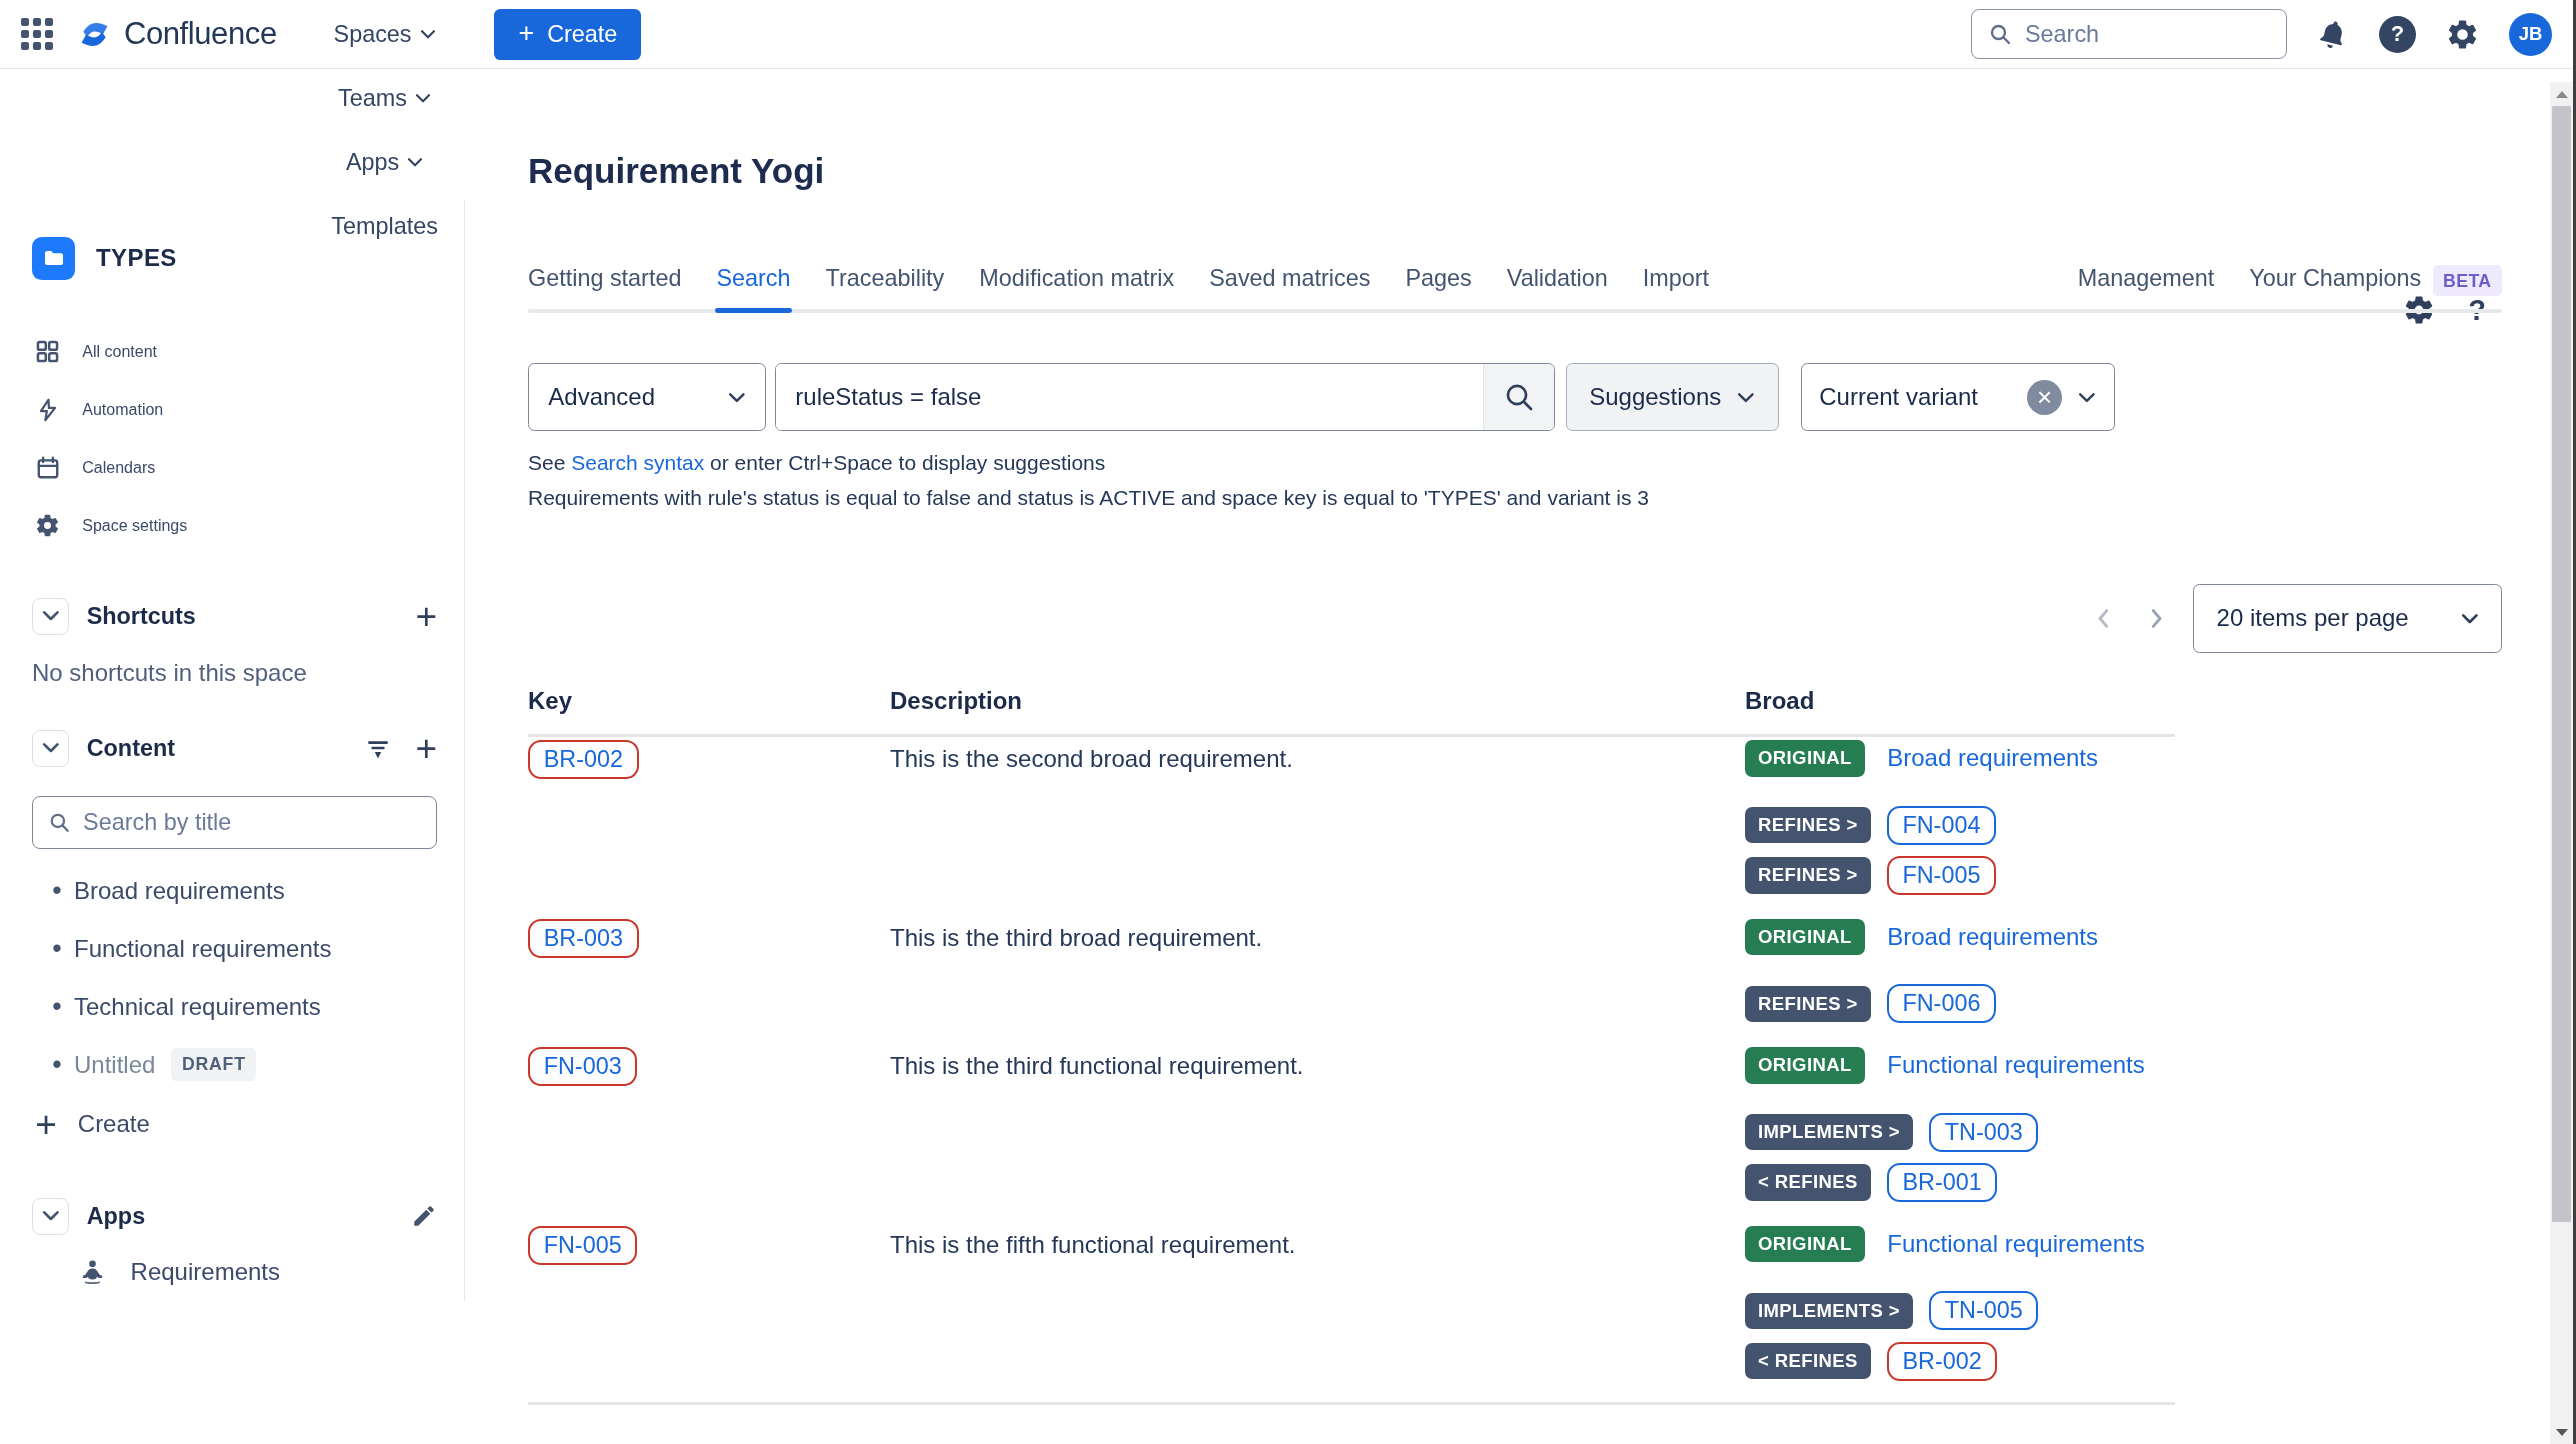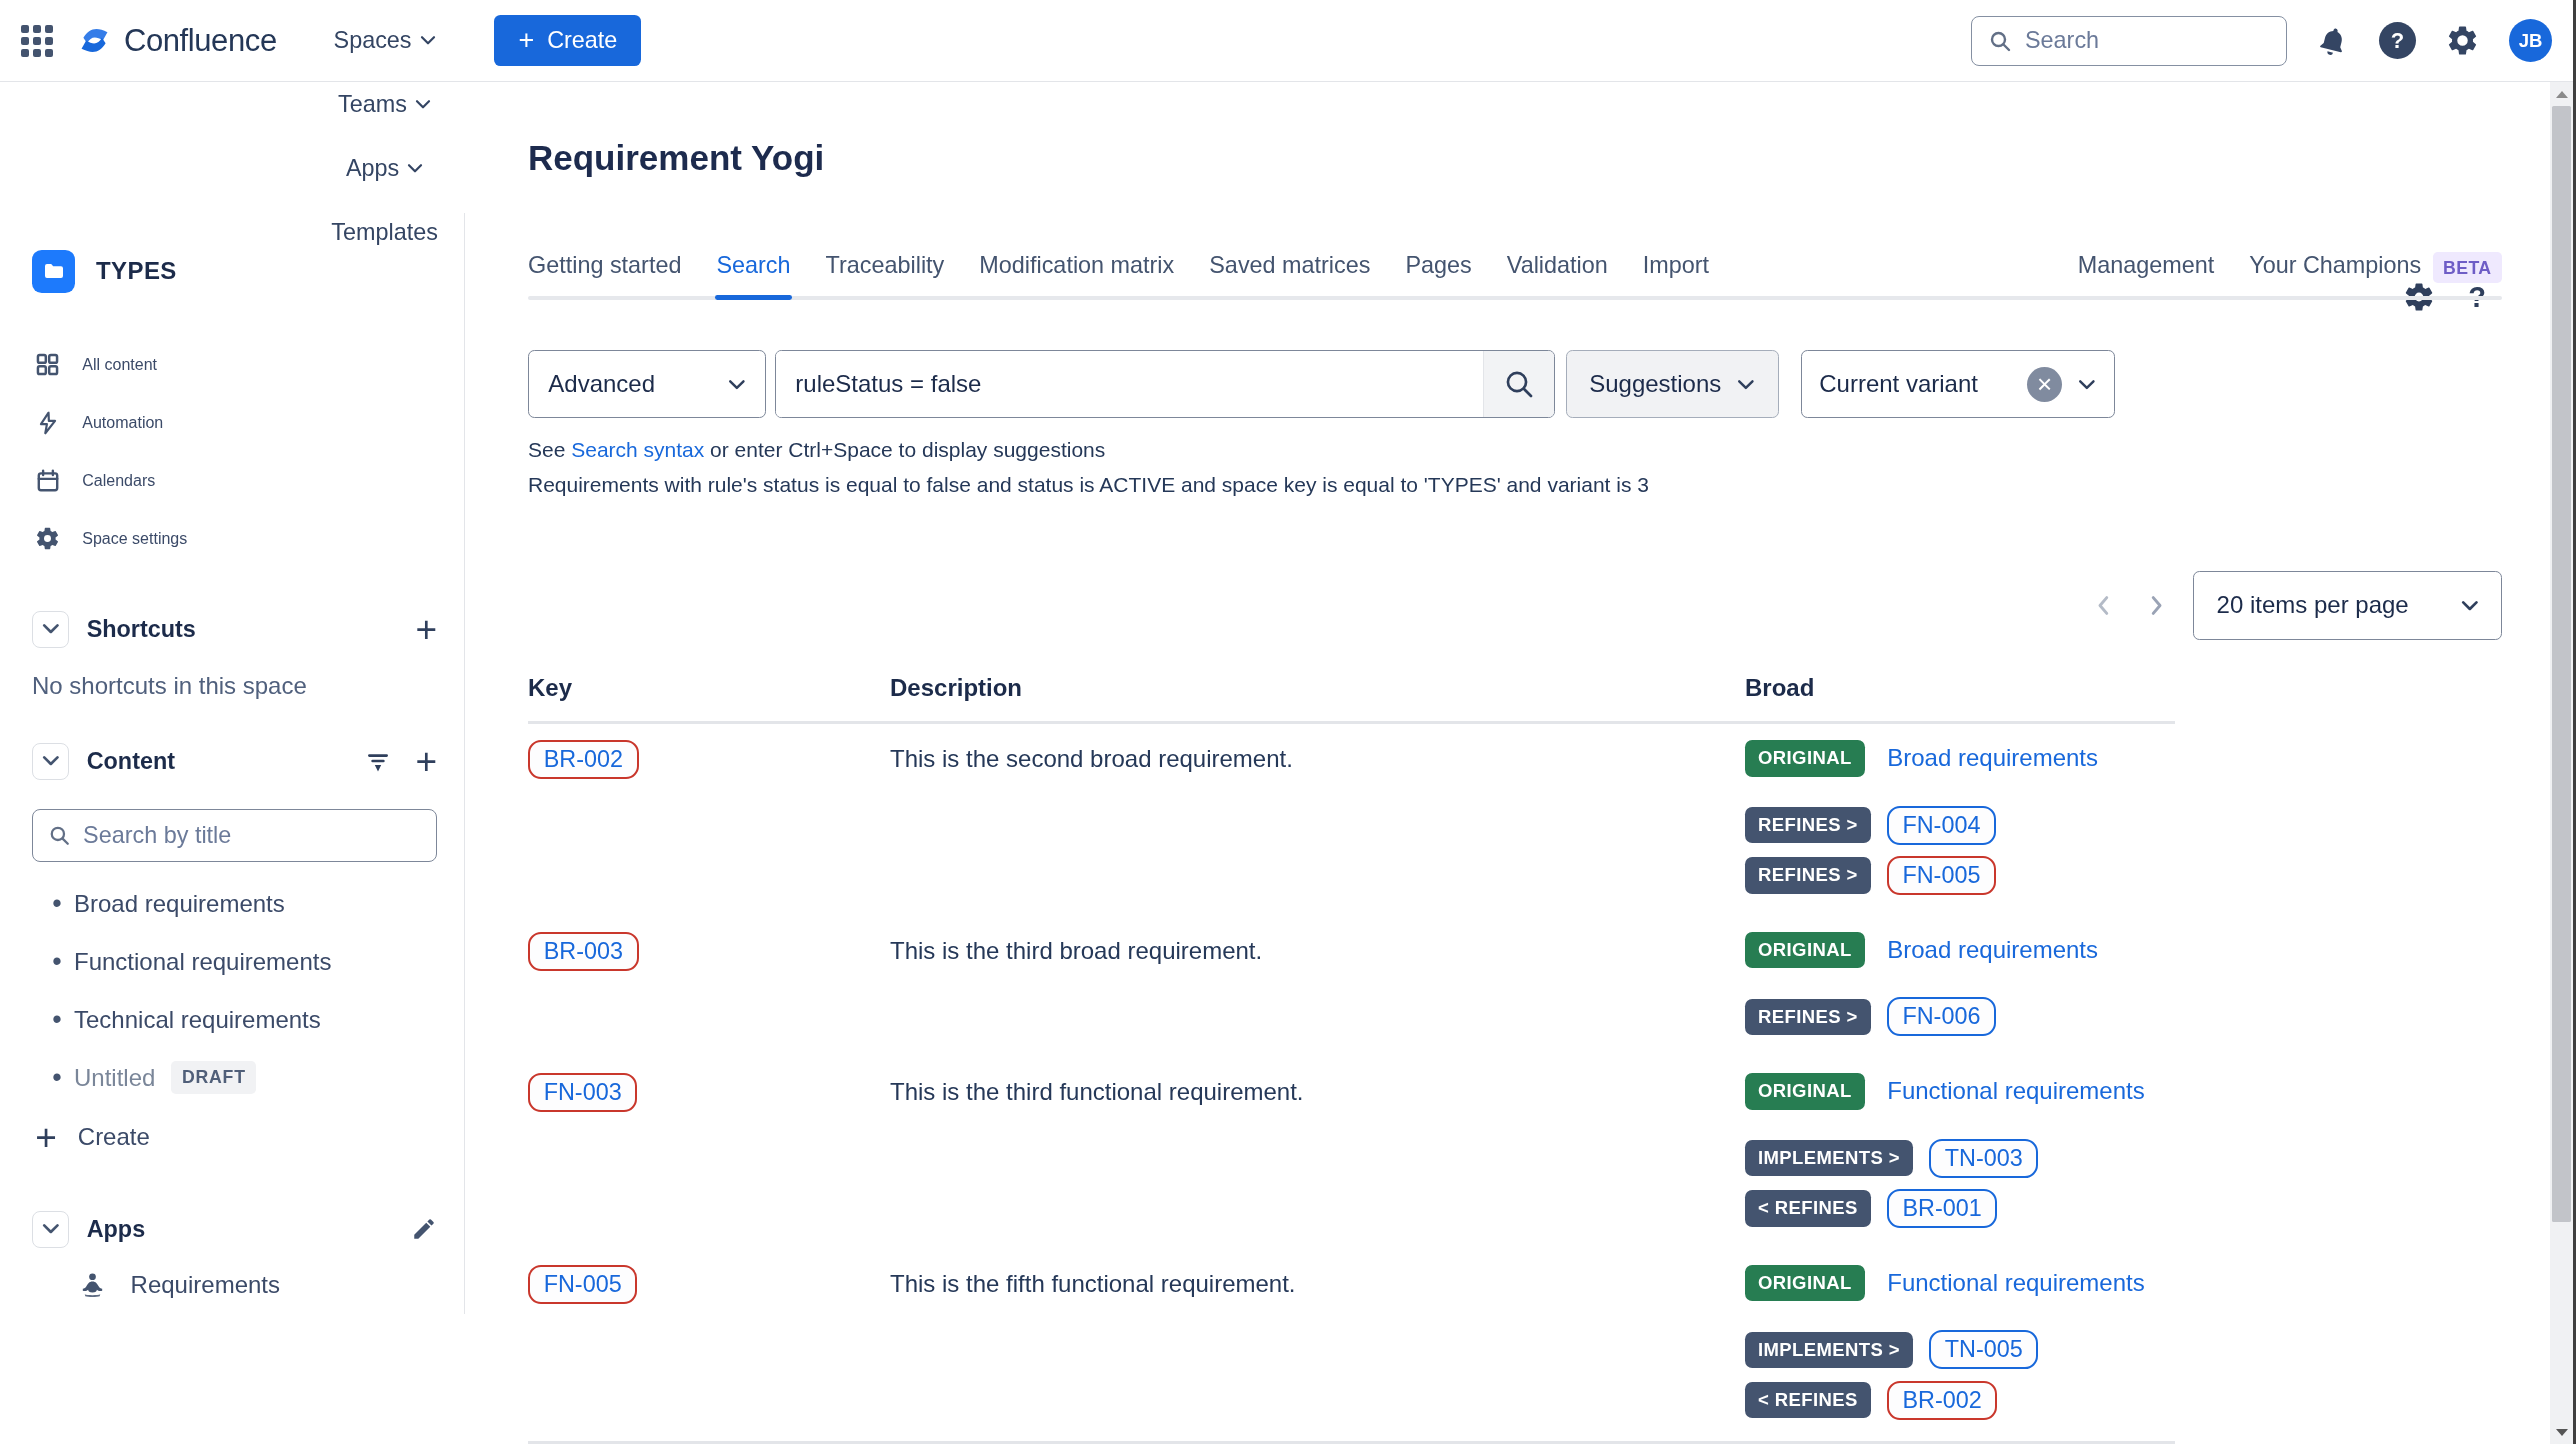--- a/index.html
+++ b/index.html
@@ -1,21 +1,21 @@
 <!DOCTYPE html>
 <html style="font-size:13px"><head>
 <meta charset="utf-8">
 <style>
   * { box-sizing: border-box; margin: 0; padding: 0; }
   html,body { width: 2576px; height: 1444px; overflow: hidden; }
   body { font-family: "Liberation Sans", sans-serif; background: #fff; color: #1D2B4E; position: relative; }
   svg { display:block; }
 
   
-  .topnav { height: 82px; display: flex; align-items: center; padding: 0 24px 0 21px; border-bottom: 1.6px solid #E3E5E9; background: #fff; }
+  .topnav { height: 69px; display: flex; align-items: center; padding: 0 24px 0 21px; border-bottom: 1.6px solid #E3E5E9; background: #fff; }
   .appgrid { display:grid; grid-template-columns: repeat(3,8px); grid-gap: 4px; margin-right: 22.6px; cursor:pointer; }
   .appgrid i { width:8px; height:8px; background:#44546F; border-radius:2px; }
   .brand { display:flex; align-items:center; gap:11.3px; margin-right: 35px; }
   .brand-name { font-size: 31px; font-weight: 500; color:#243757; letter-spacing: -0.4px; }
   .nav-menu { display:flex; align-items:center; gap: 37px; flex-direction: column; }
   .nav-item { display:flex; align-items:center; gap:8px; font-size:23.4px; color:#344563; cursor:pointer; white-space:nowrap; }
   .nav-item .chev { width:16px; height:10.5px; color:#344563; }
   .create-btn { margin-left: 37px; background:#1868DB; color:#fff; border:none; border-radius:6.4px; font-size:23.4px; padding: 12px 24px; display:flex; align-items:center; gap:13px; cursor:pointer; font-family: inherit; }
   .create-btn .plus-glyph { font-size:27px; line-height:17.7px; font-weight:300; }
   .topnav-right { margin-left:auto; display:flex; align-items:center; gap: 29px; }
@@ -92,21 +92,21 @@
   .page-chev.prev { color:#B4BBC7; }
   .page-size-select { width: 309px; height: 69px; border:1.6px solid #7D8799; border-radius:6.4px; display:flex; align-items:center; justify-content:space-between; padding: 0 22.6px; font-size:24px; color:#1C2B4A; cursor:pointer; }
   .page-size-select .chev { width:17.7px; height:11.3px; color:#2F3F5C; }
 
   
   .results { width: 1647px; margin-top: 34px; }
   .results-header { display:flex; font-size:24px; font-weight:bold; color:#1C2B4A; padding-bottom: 19.3px; border-bottom: 3.2px solid #E3E5E9; }
   .col-key { width: 362px; flex:none; }
   .col-desc { width: 855px; flex:none; font-size:24px; color:#253858; padding-top: 4.8px; }
   .col-links { flex: 1; }
-  .result-row { display:flex; padding: 16px 0 21px; }
+  .result-row { display:flex; padding: 3px 0 21px; }
   .pill { display:inline-flex; align-items:center; border:2.4px solid #1868DB; border-radius:13px; padding: 4px 13.7px; font-size:23.4px; color:#1868DB; background:#FDFDFE; cursor:pointer; white-space:nowrap; }
   .pill.red { border-color:#C9372C; }
   .origin-line { display:flex; align-items:center; gap: 22.6px; }
   .badge { font-size:18.5px; font-weight:bold; color:#fff; padding: 7.2px 13px; border-radius: 7.2px; letter-spacing:0.4px; white-space:nowrap; }
   .origin-badge { background:#277D52; }
   .rel-badge { background:#44546F; }
   .page-link { font-size:24px; color:#1868DB; text-decoration:none; cursor:pointer; }
   .relations { margin-top: 29px; }
   .rel-line { display:flex; align-items:center; gap: 16px; margin-top: 11.3px; }
   .rel-line:first-child { margin-top: 0; }

